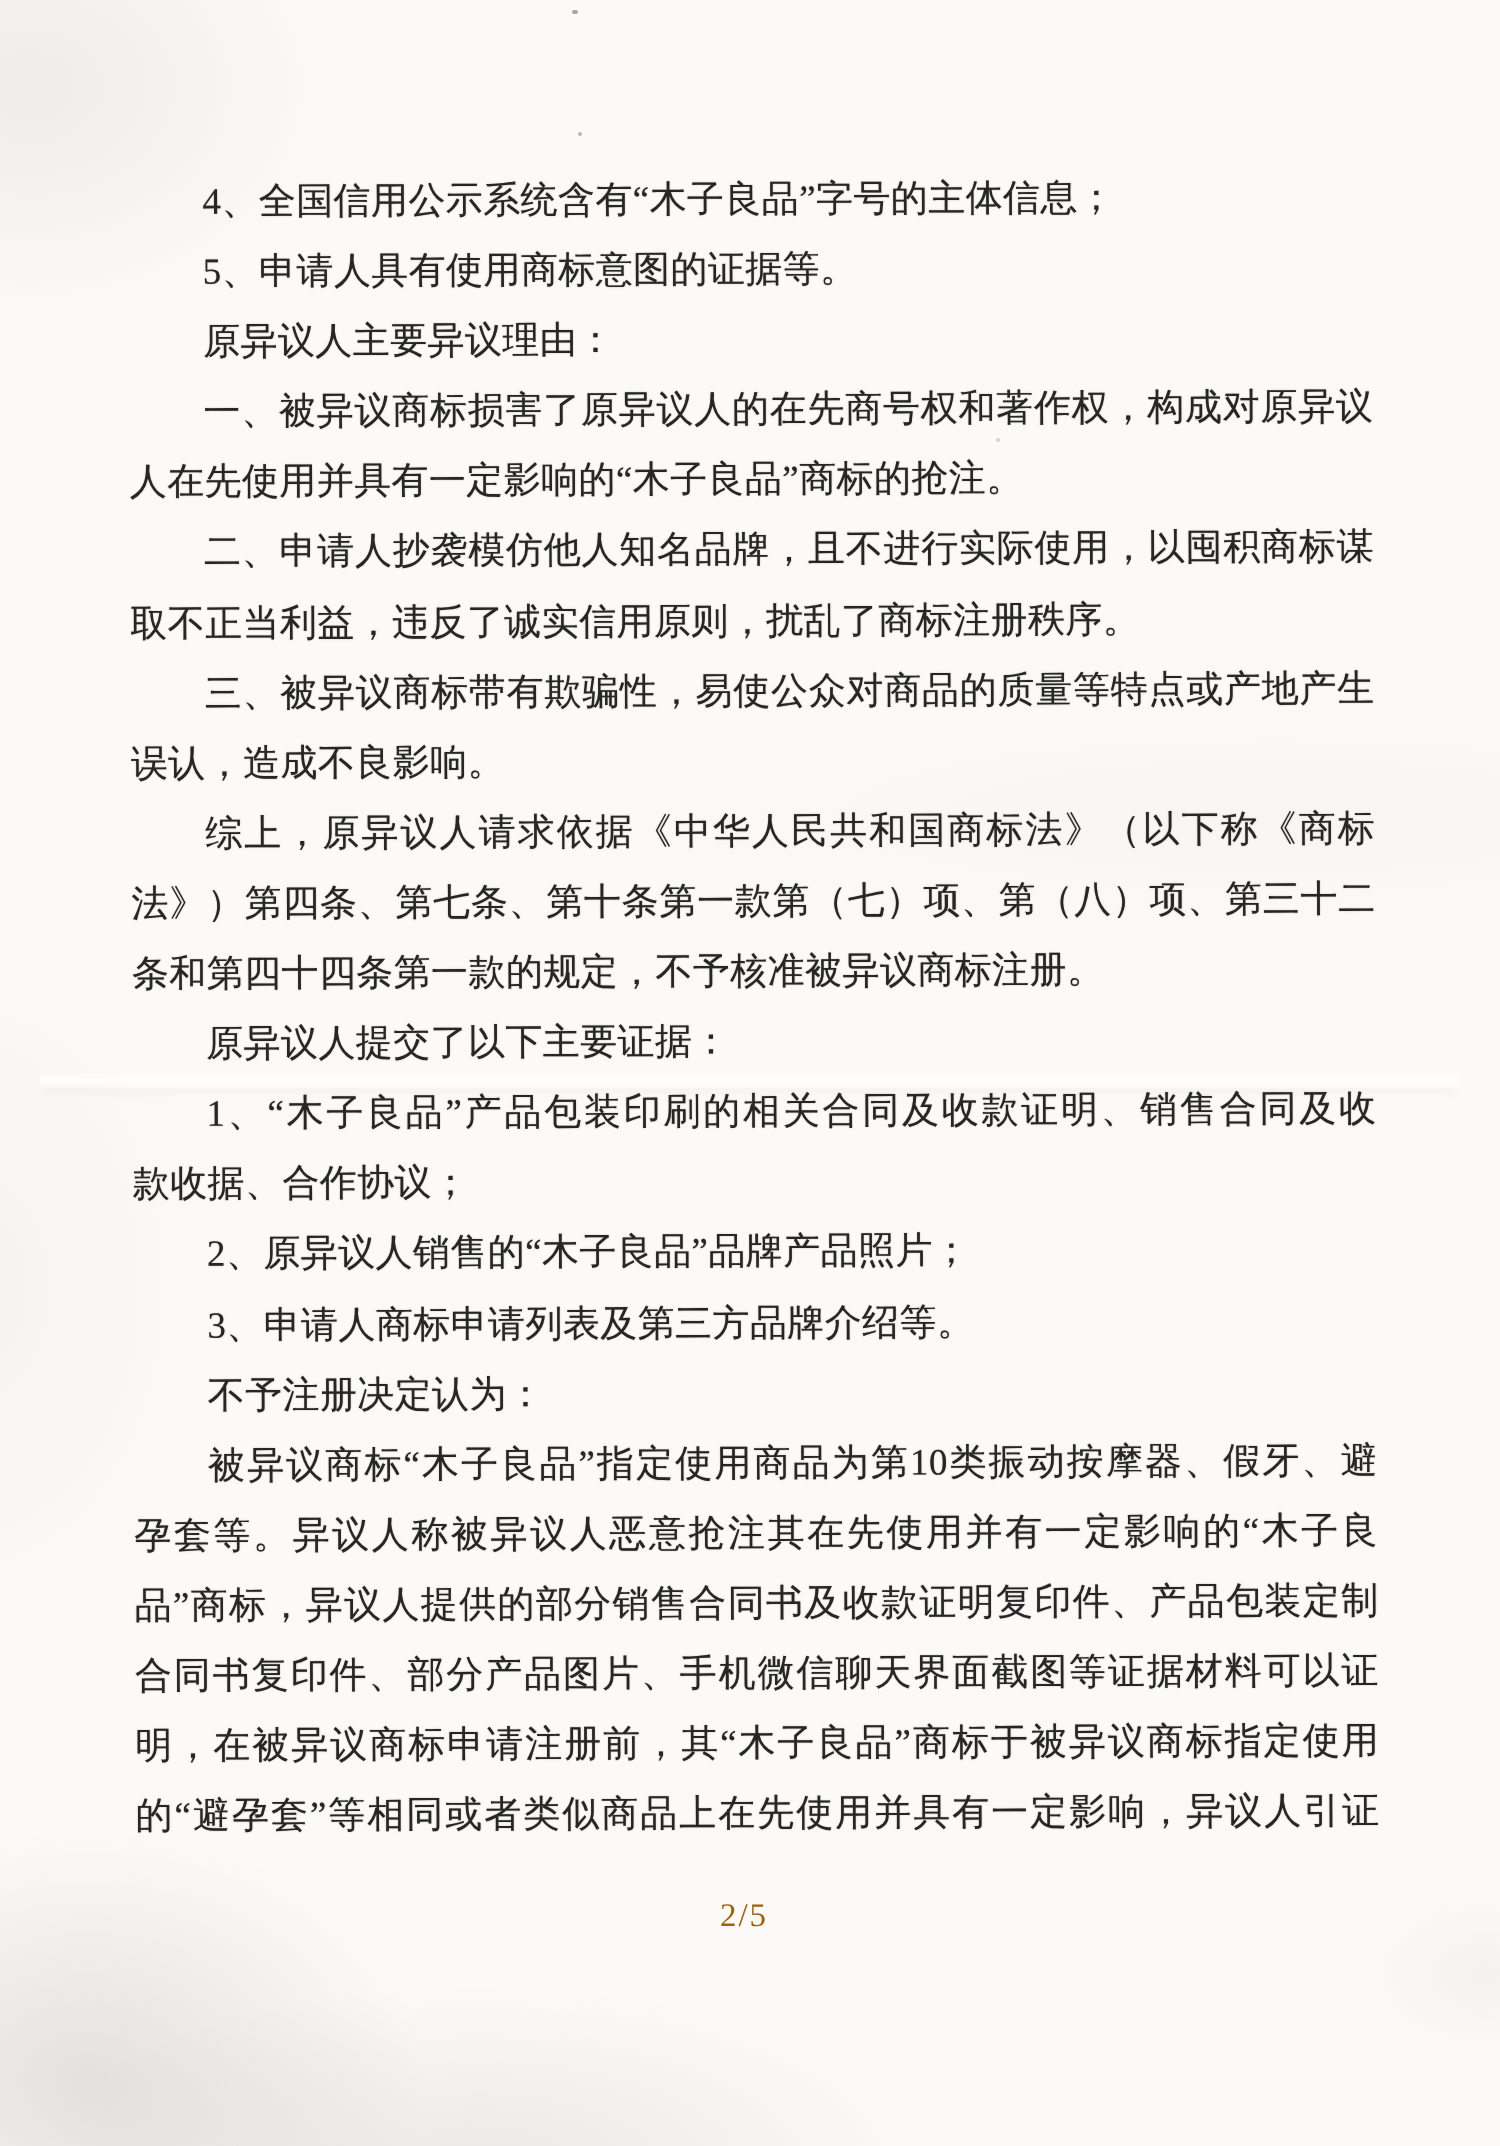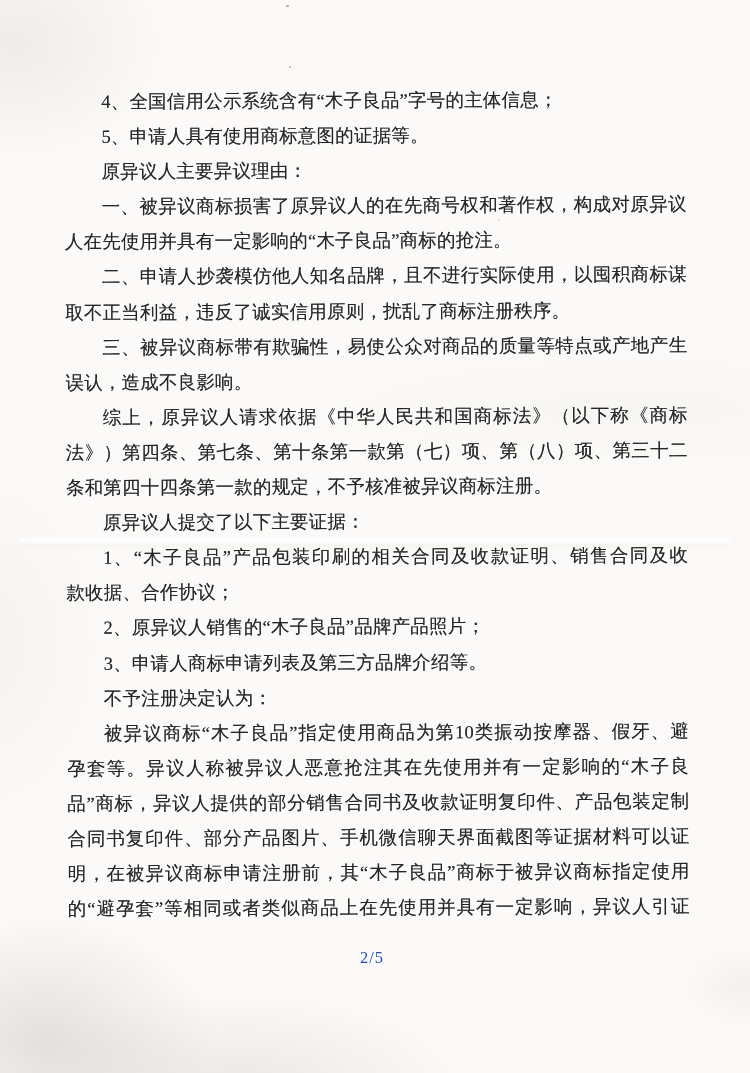--- a/index.html
+++ b/index.html
@@ -72,21 +72,21 @@
     text-align-last: justify;
   }
   .page-number {
     position: absolute;
     left: 0;
     top: 948px;
     width: 744px;
     text-align: center;
     font-size: 16.5px;
     letter-spacing: 1px;
-    color: #1d4ed8;
+    color: #a16207;
   }
 </style>
 </head>
 <body>
 
 <div class="paper-noise"></div>
 <div class="crease"></div>
 <div class="speck s1"></div>
 <div class="speck s2"></div>
 <div class="speck s3"></div>

